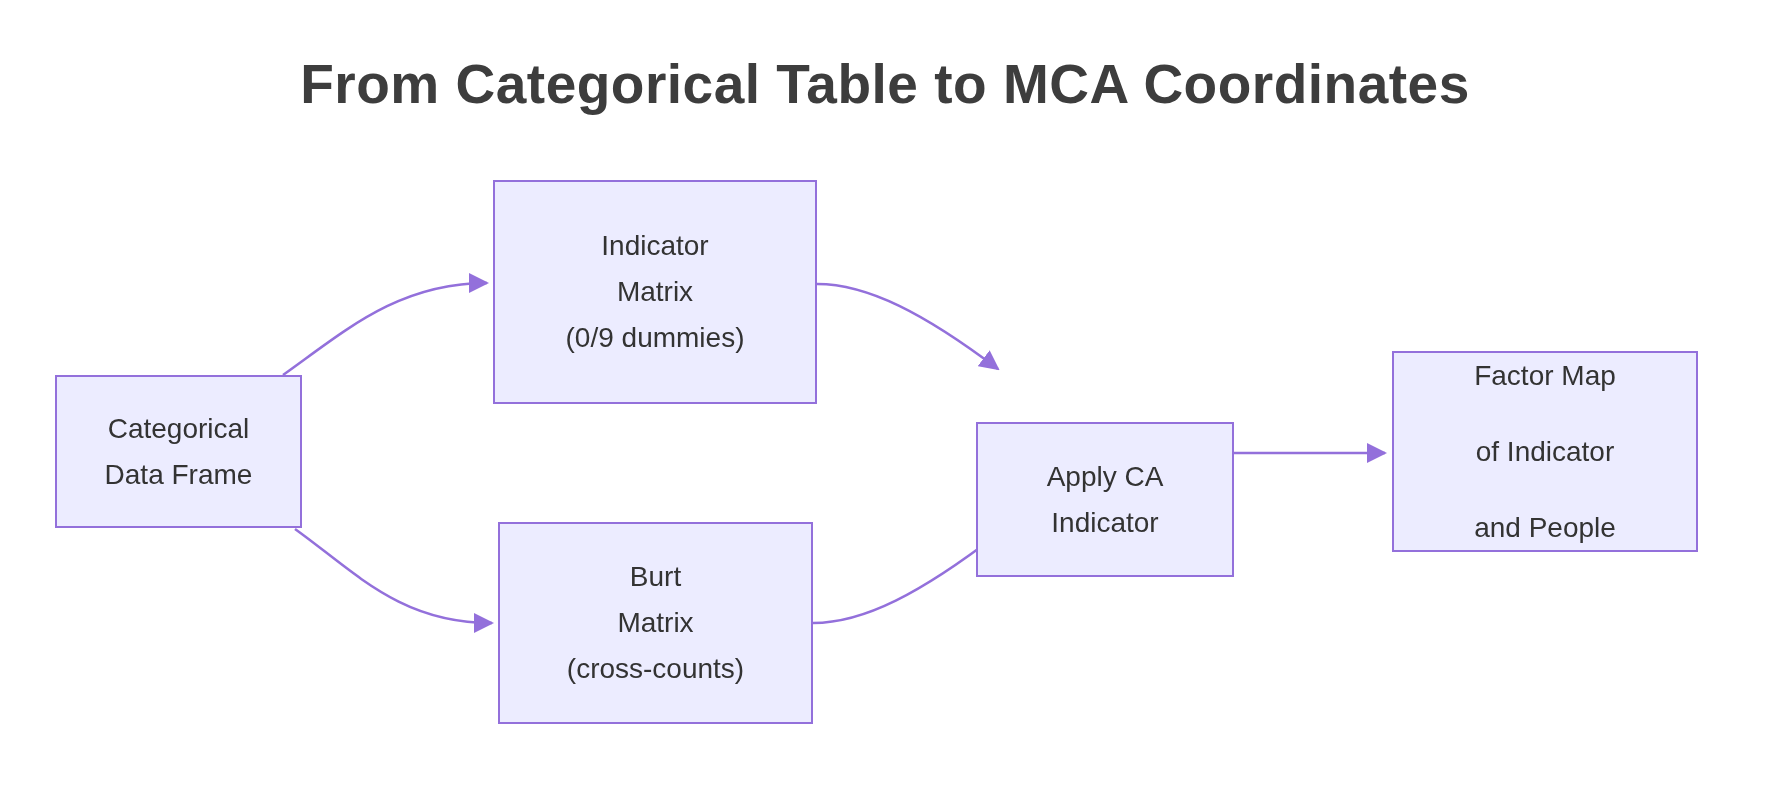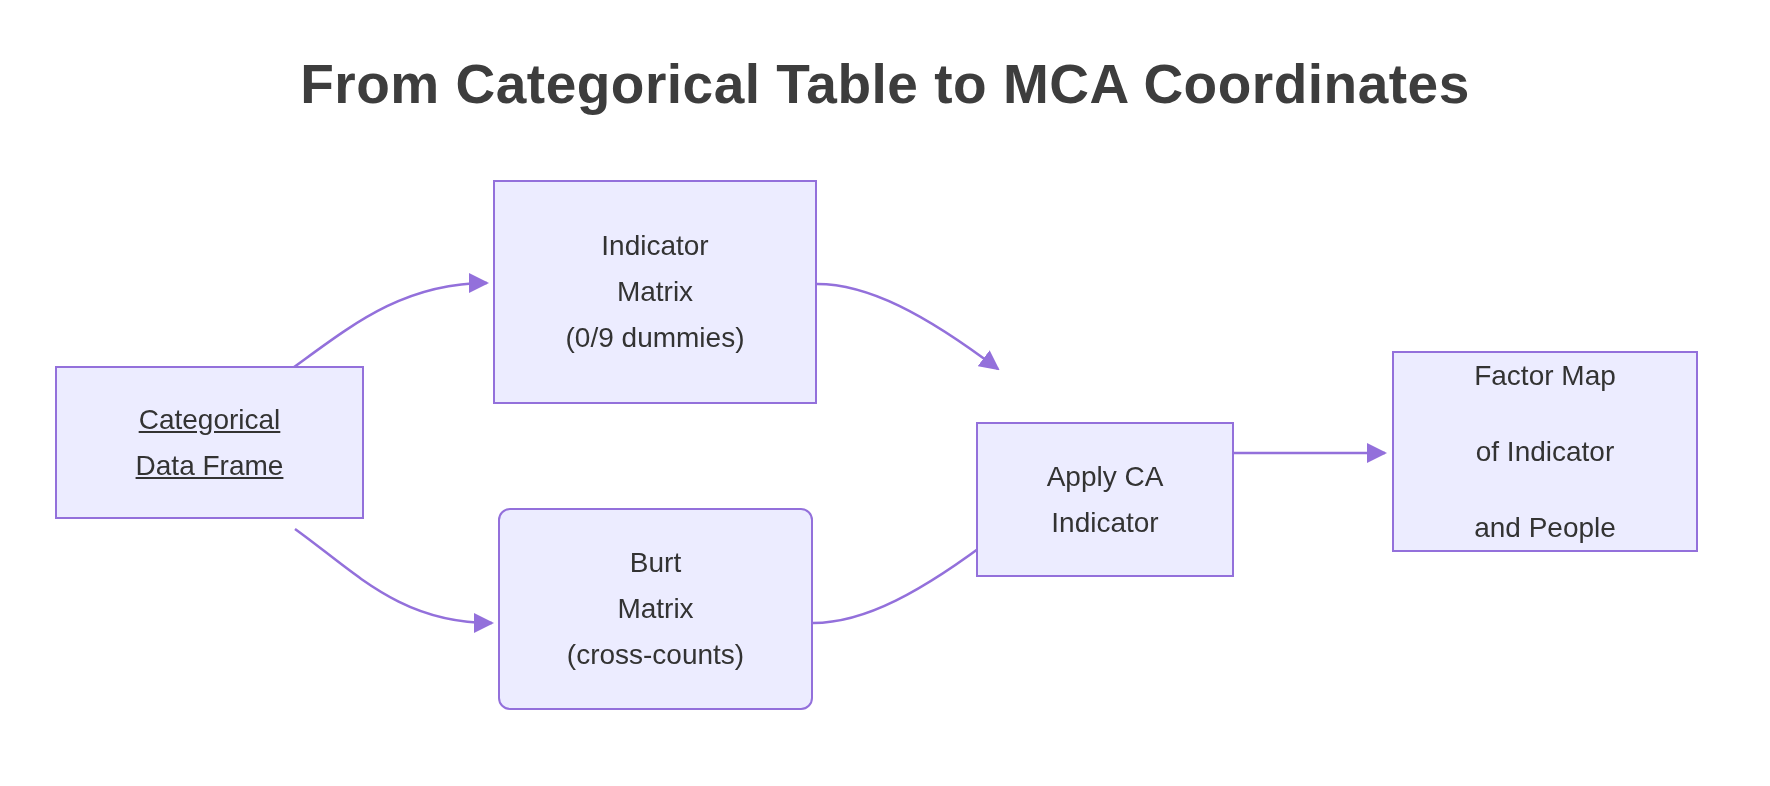--- a/index.html
+++ b/index.html
@@ -40,23 +40,23 @@
     display: flex;
     flex-direction: column;
     align-items: center;
     justify-content: center;
     text-align: center;
     color: var(--node-text, #333333);
     font-size: 28px;
     line-height: 46px;
     font-weight: 400;
   }
-  .node-a { left: 55px;   top: 366px; width: 309px; height: 153px; text-decoration: underline; }
+  .node-a { left: 55px;   top: 375px; width: 247px; height: 153px; }
   .node-b { left: 493px;  top: 180px; width: 324px; height: 224px; }
-  .node-c { left: 498px;  top: 508px; width: 315px; height: 202px; border-radius: 12px; }
+  .node-c { left: 498px;  top: 522px; width: 315px; height: 202px; }
   .node-d { left: 976px;  top: 374px; width: 258px; height: 155px; margin-top: 48px; }
   .node-e { left: 1392px; top: 351px; width: 306px; height: 201px; gap: 30px; }
 </style>
 </head>
 <body>
 
 <div class="stage" style="--bg: #FFFFFF; --node-fill: #ECECFF; --node-border: #9370DB; --edge: #9370DB; --node-text: #333333; --title-text: #3D3D3D;">
 
   <div class="diagram-title">From Categorical Table to MCA Coordinates</div>
 

